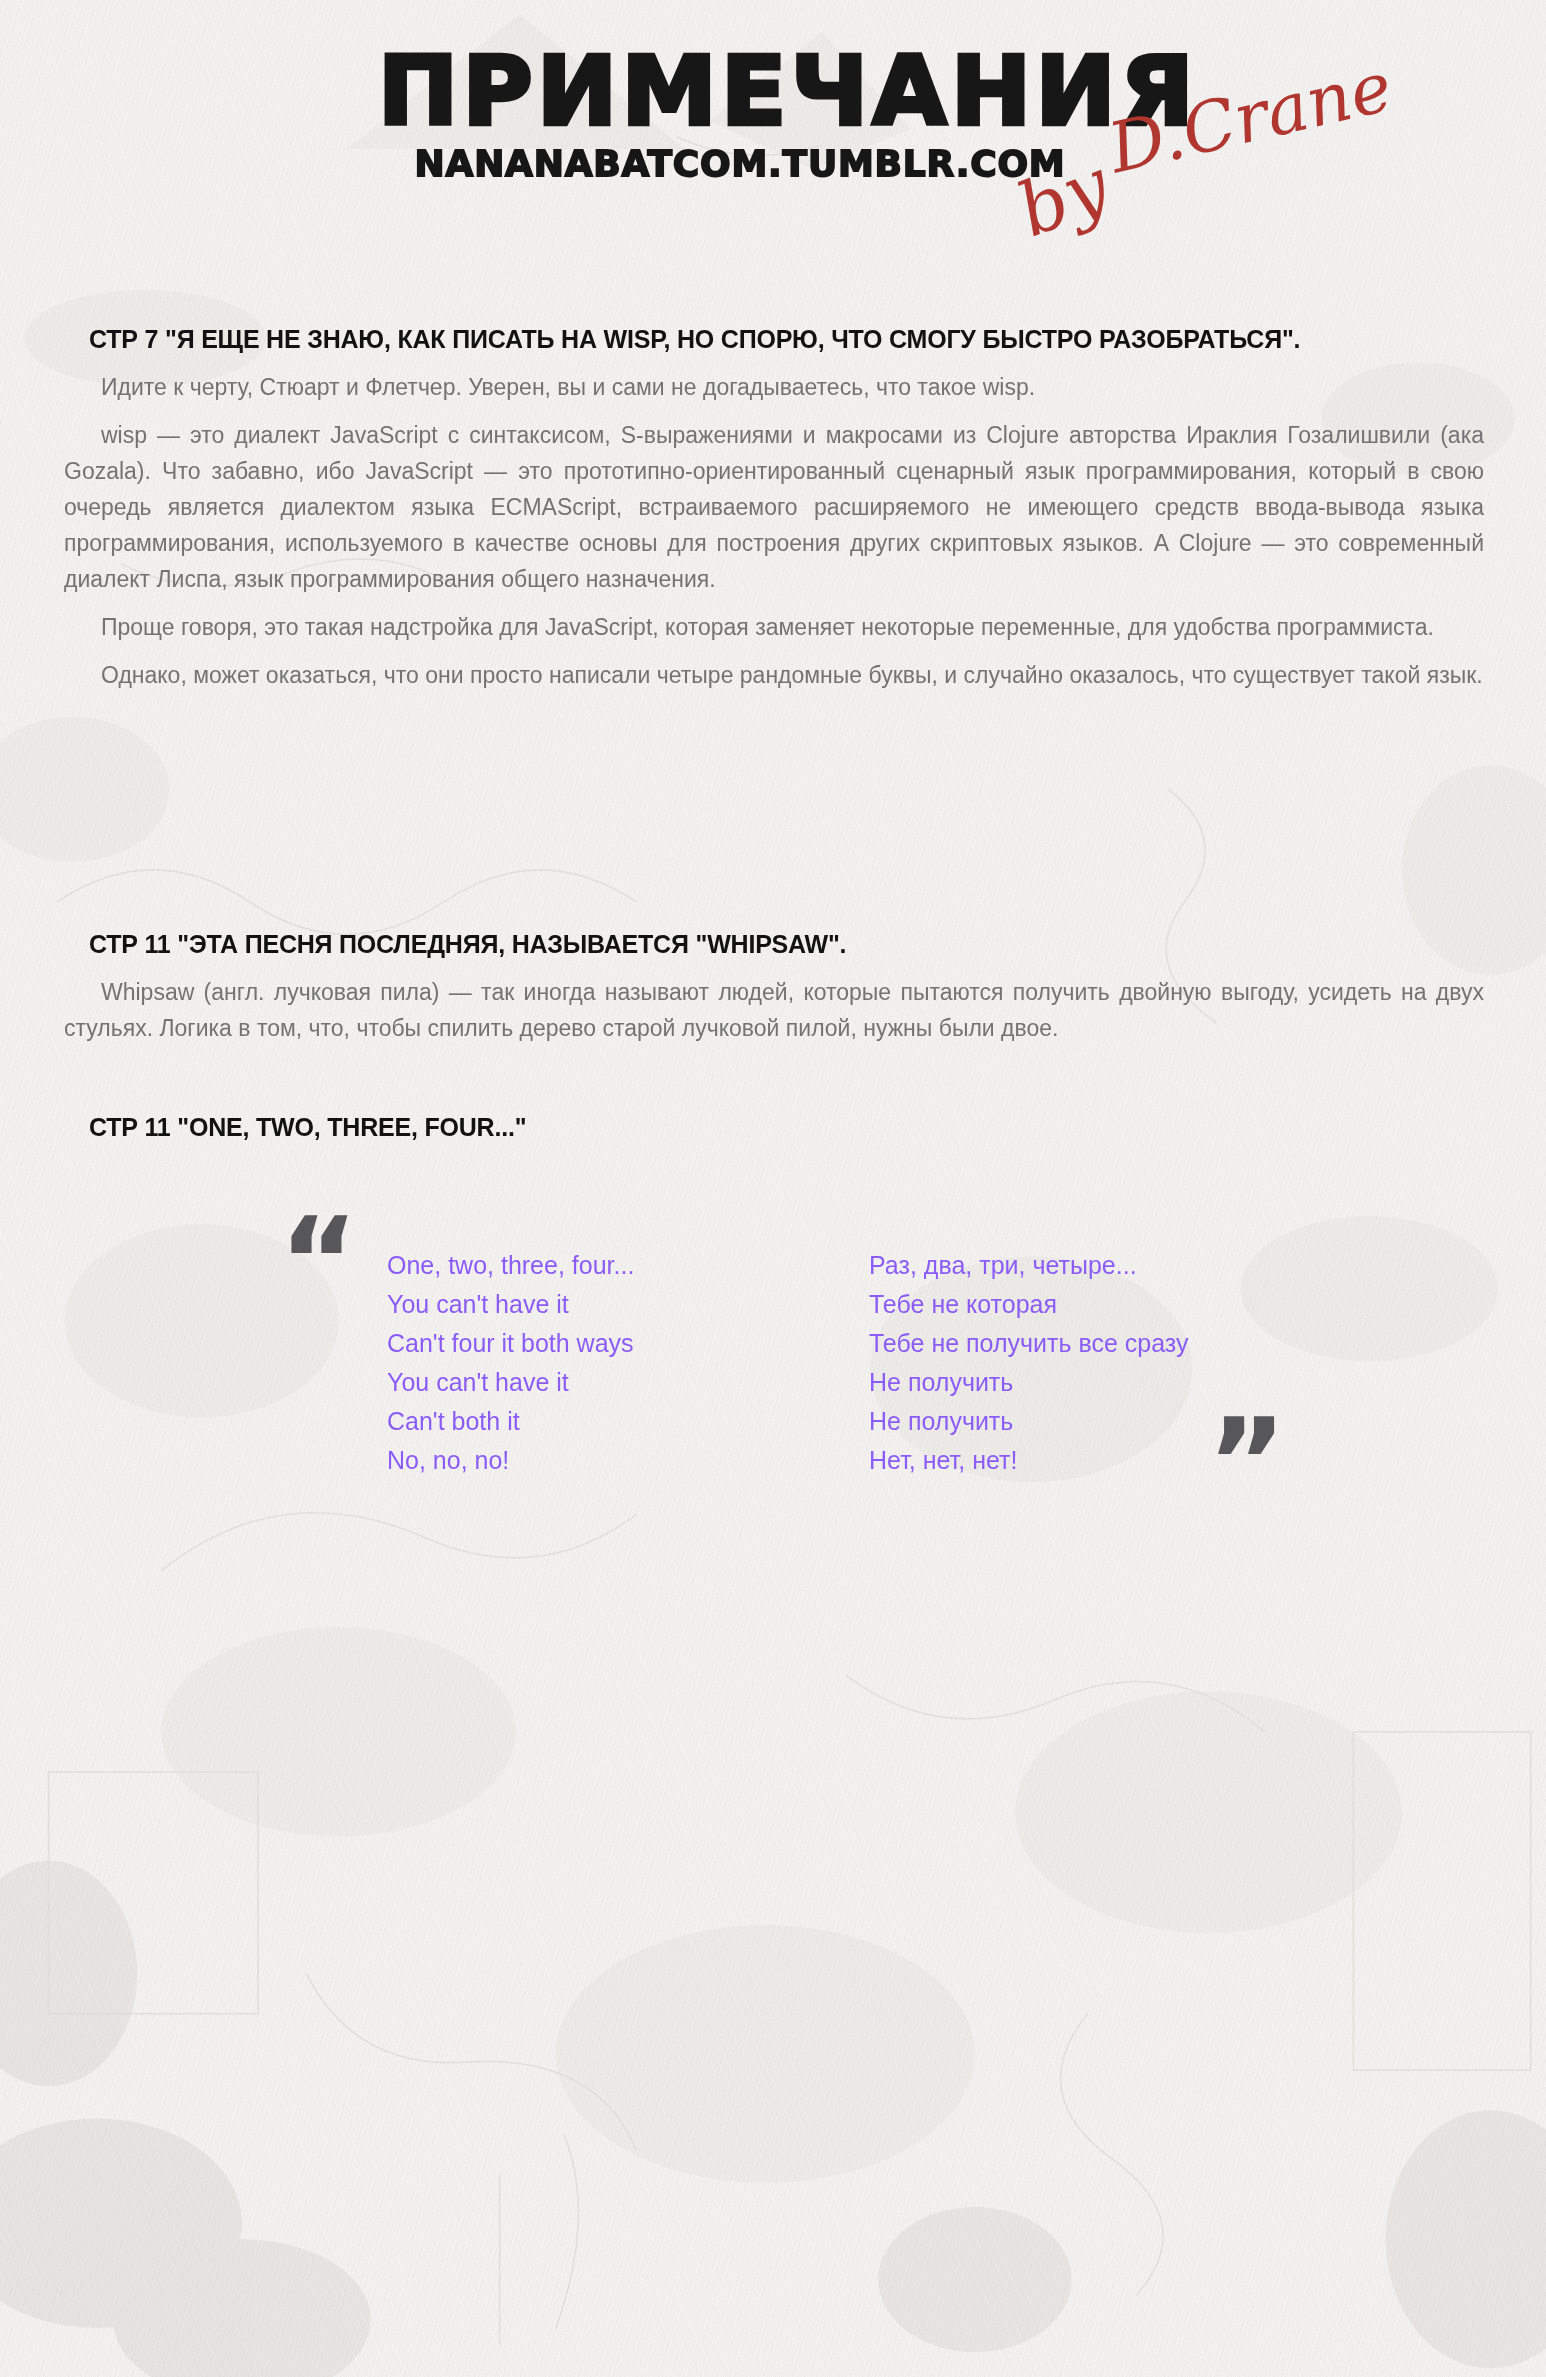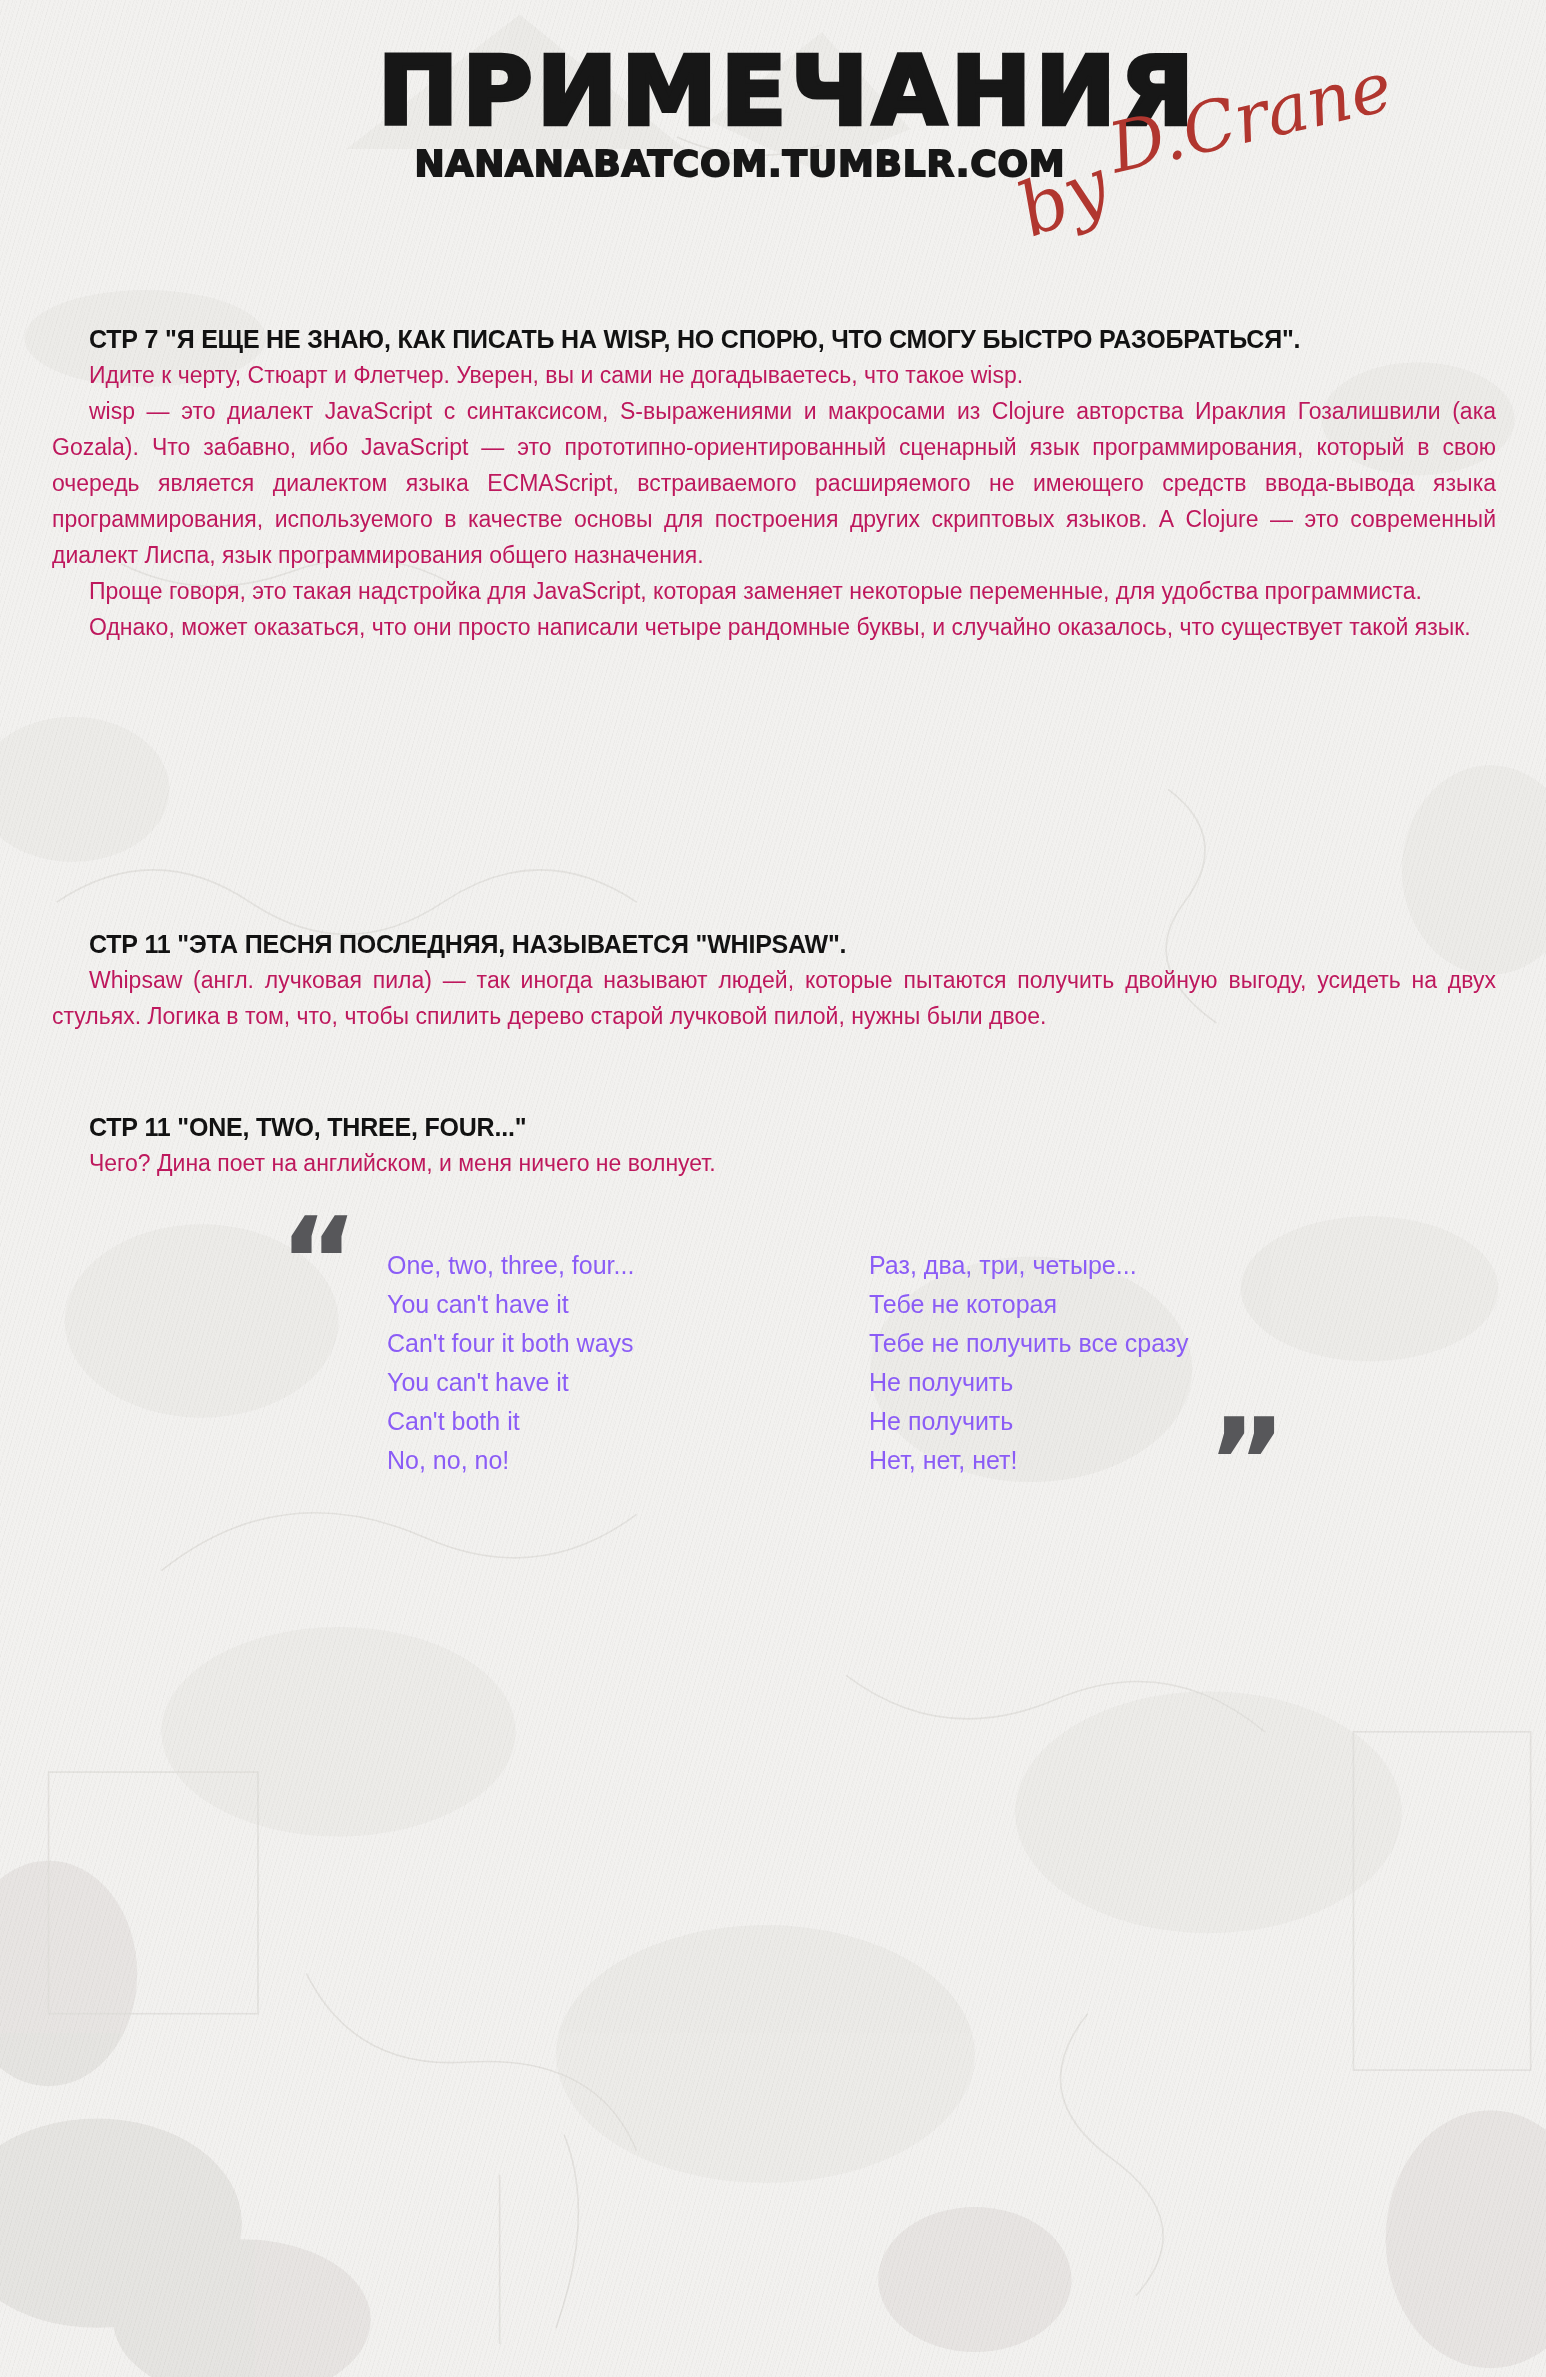--- a/index.html
+++ b/index.html
@@ -66,26 +66,26 @@
   .section h2{
     margin:0;
     font-size:25px;
     line-height:36px;
     font-weight:bold;
     color:#121212;
     letter-spacing:-0.2px;
     text-indent:37px;
   }
   .section p{
-    margin:0;
+    margin:12px;
     font-size:23px;
     line-height:36px;
     text-align:justify;
     text-indent:37px;
-    color:#be185d;
+    color:#737373;
   }
 
   
   .qmark{
     position:absolute;
     font-family:"DejaVu Sans",sans-serif;
     font-weight:bold;
     font-size:121px;
     line-height:1;
     color:#57575a;
@@ -158,21 +158,20 @@
     <p>Однако, может оказаться, что они просто написали четыре рандомные буквы, и случайно оказалось, что существует такой язык.</p>
   </div>
 
   <div class="section sec2">
     <h2>СТР 11 "ЭТА ПЕСНЯ ПОСЛЕДНЯЯ, НАЗЫВАЕТСЯ "WHIPSAW".</h2>
     <p>Whipsaw (англ. лучковая пила) — так иногда называют людей, которые пытаются получить двойную выгоду, усидеть на двух стульях. Логика в том, что, чтобы спилить дерево старой лучковой пилой, нужны были двое.</p>
   </div>
 
   <div class="section sec3">
     <h2>СТР 11 "ONE, TWO, THREE, FOUR..."</h2>
-    <p>Чего? Дина поет на английском, и меня ничего не волнует.</p>
   </div>
 
   <div class="qmark q-open">“</div>
 
   <div class="lyrics lyrics-en">
     <div>One, two, three, four...</div>
     <div>You can't have it</div>
     <div>Can't four it both ways</div>
     <div>You can't have it</div>
     <div>Can't both it</div>

